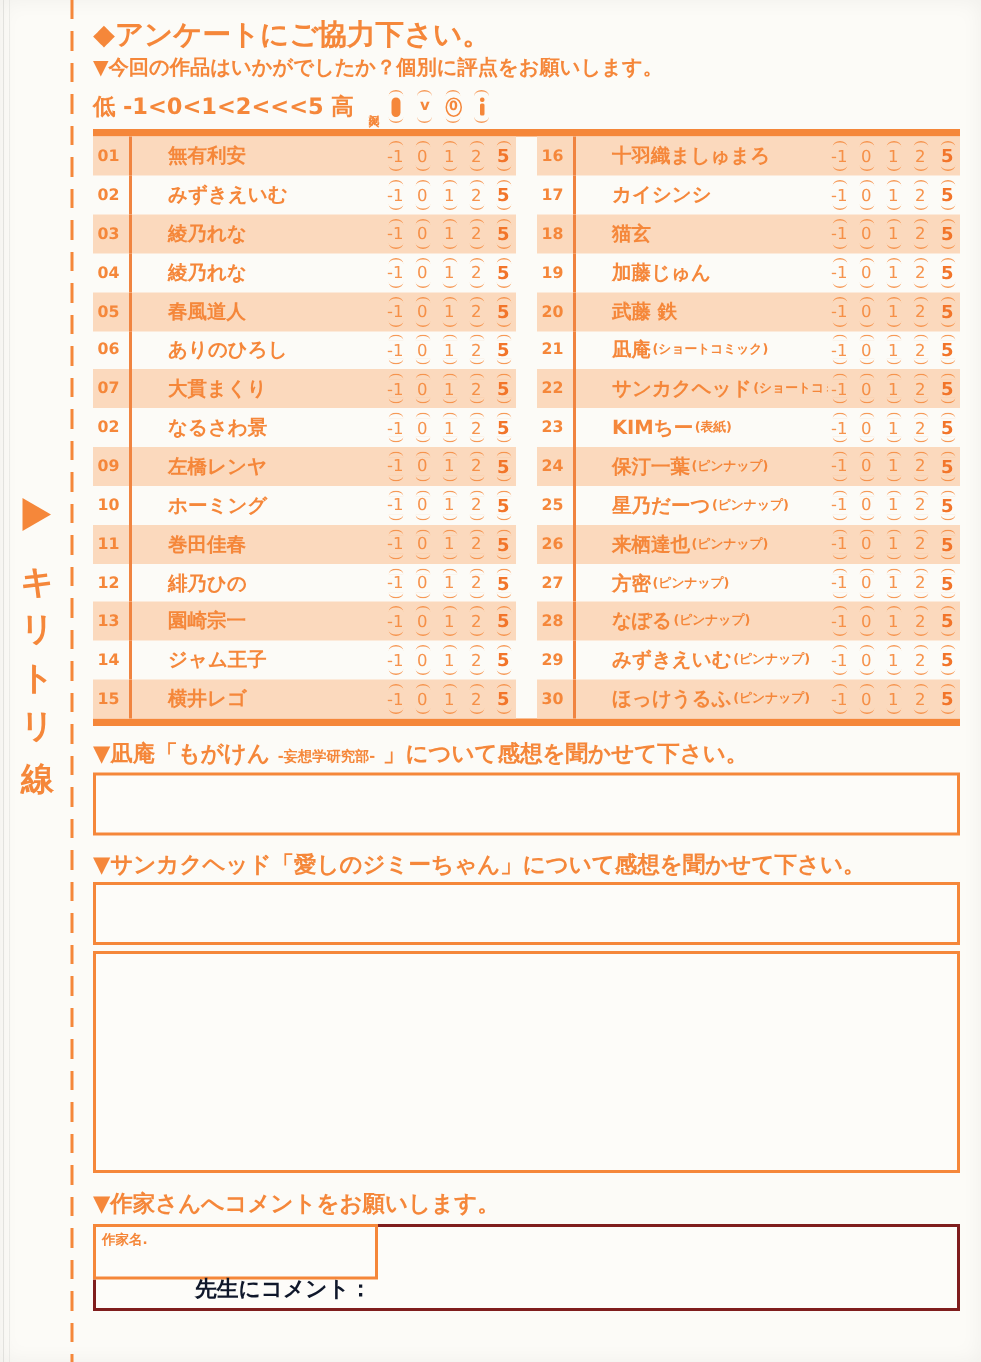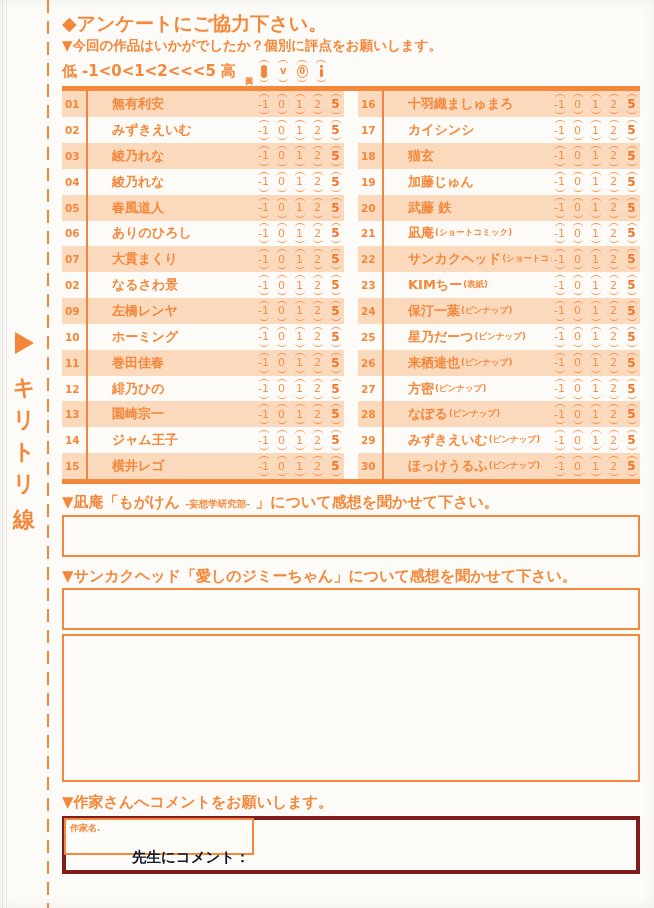--- a/index.html
+++ b/index.html
@@ -48,21 +48,21 @@
   .sec-h .small{font-size:9.5px;font-weight:700;}
   .sec-h .note{font-size:12px;font-weight:700;}
   .cbox{border:2px solid #f5873a;background:#fdfcf9;}
   .box1{height:42px;margin-top:3px;}
   .box2{height:42px;margin-top:3px;}
   .boxfree{height:148px;margin-top:4px;}
   .gap1{margin-top:9px;}
   .gap2{margin-top:10px;}
   .gap3{margin-top:7px;}
   .gap4{margin-top:11px;}
-  .author-box{position:relative;height:58px;border:4px solid #7f1d1d;background:#fdfcf9;margin-top:4px;}
+  .author-box{position:relative;height:58px;border:2px solid #7f1d1d;background:#fdfcf9;margin-top:4px;}
   .name-box{position:absolute;left:-2px;top:-2px;width:190px;height:37px;border:2px solid #f5873a;padding:2px 4px;font-size:9px;font-weight:700;color:#f5873a;background:#fdfcf9;}
   .teacher-label{position:absolute;left:66px;bottom:3px;font-size:14.5px;font-weight:800;color:#0f172a;}
 </style>
 </head>
 <body>
 
 <div class="page">
   <div class="cutline"></div>
   <div class="cutlabel">
     <span class="tri"></span>

